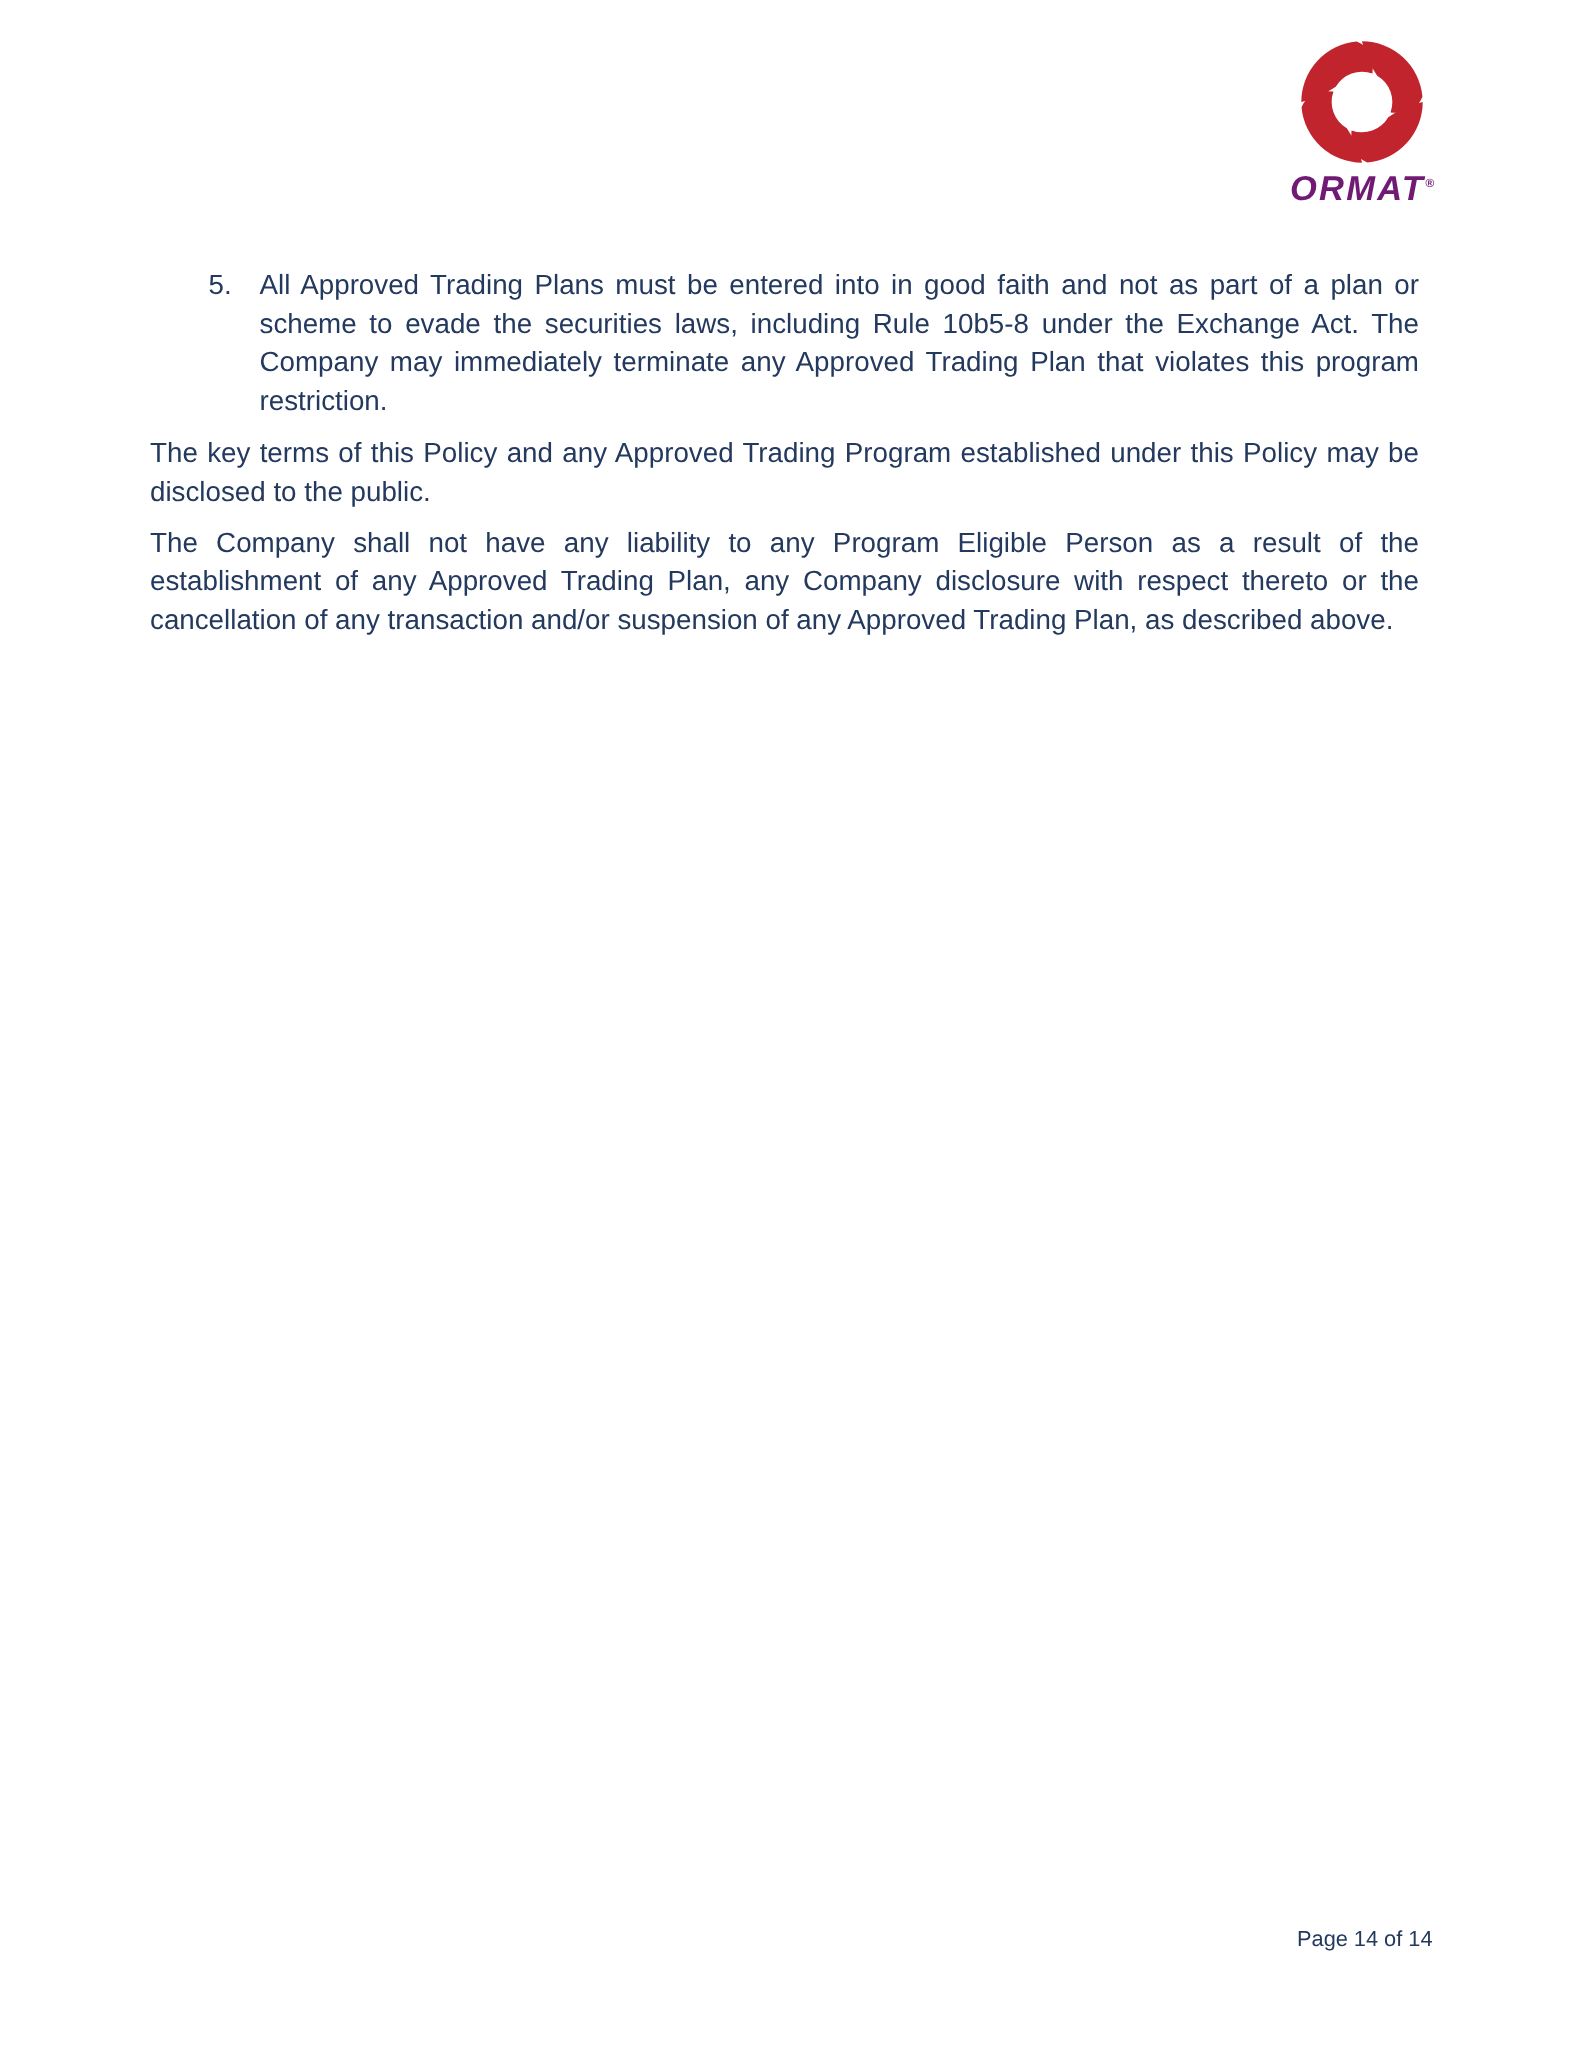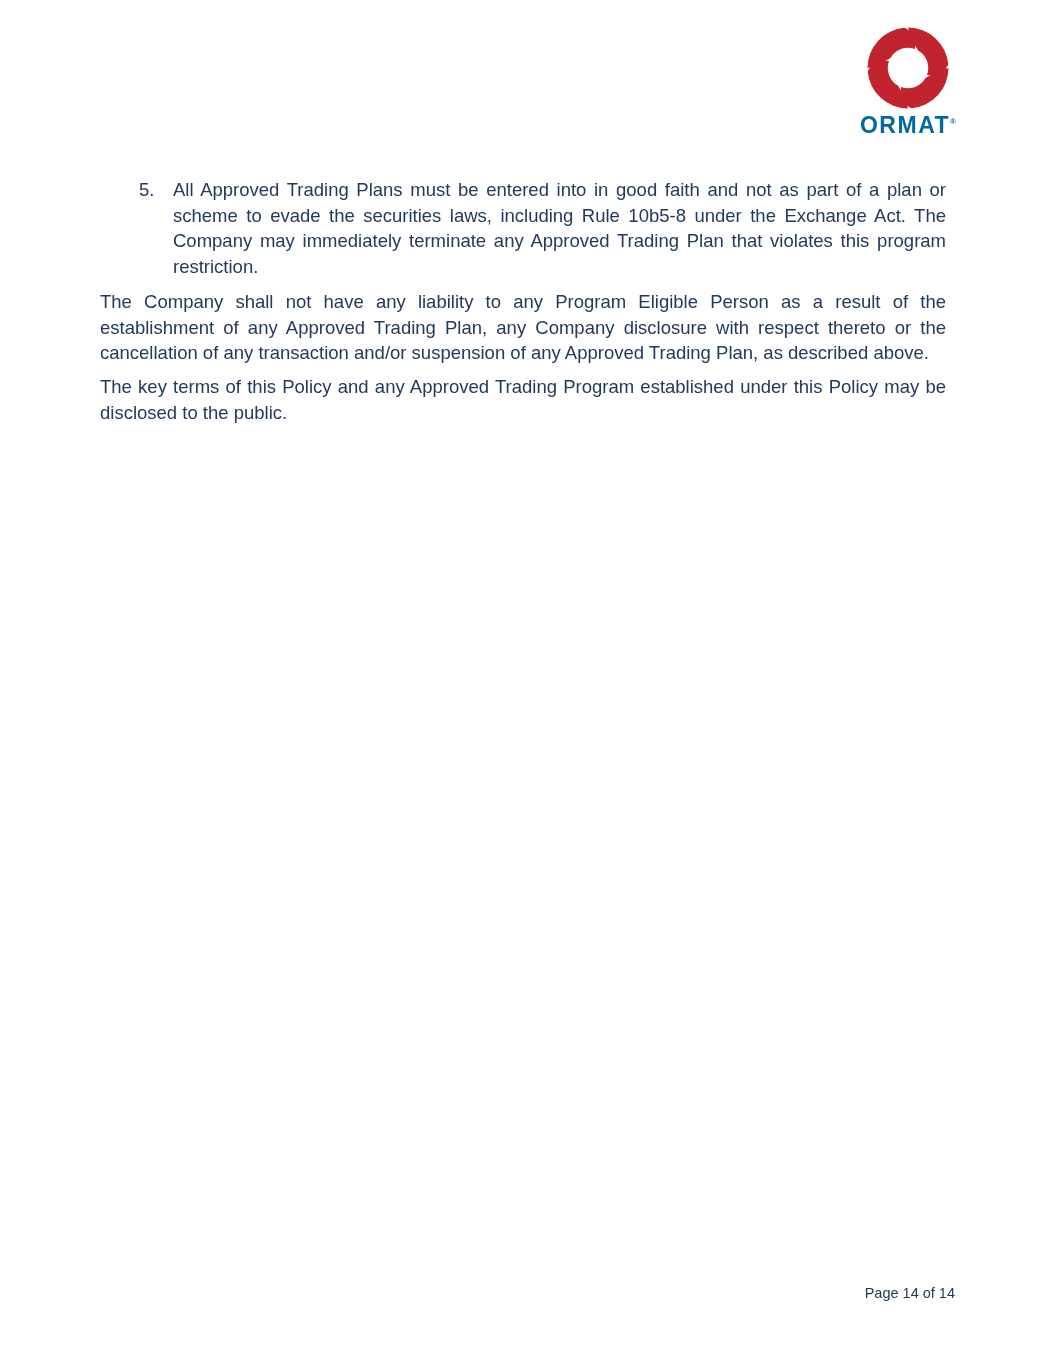--- a/index.html
+++ b/index.html
@@ -27,23 +27,24 @@
   }
   .logo-mark {
     width: 88px;
     height: 88px;
   }
   .wordmark {
     margin-top: 2px;
     font-size: 23px;
     font-weight: bold;
     letter-spacing: 1.5px;
-    color: #0369a1;
+    color: #701a75;
     line-height: 1;
     white-space: nowrap;
+    font-style: italic;
   }
   .trademark {
     font-size: 8px;
     vertical-align: super;
     letter-spacing: 0;
   }
   
   .content {
     position: absolute;
     left: 100px;
@@ -101,21 +102,21 @@
     <div class="wordmark"><span>ORMAT</span><span class="trademark">®</span></div>
   </div>
 
   <div class="content">
 
     <div class="list-item">
       <div class="item-number">5.</div>
       <div class="item-text">All Approved Trading Plans must be entered into in good faith and not as part of a plan or scheme to evade the securities laws, including Rule 10b5-8 under the Exchange Act. The Company may immediately terminate any Approved Trading Plan that violates this program  restriction.</div>
     </div>
 
+    <p class="para">The key terms of this Policy and any Approved Trading Program established under this Policy may be disclosed to the public.</p>
+
     <p class="para">The Company shall not have any liability to any Program Eligible Person as a result of the establishment of any Approved Trading Plan, any Company disclosure with respect thereto or the cancellation of any transaction and/or suspension of any Approved Trading Plan, as described above.</p>
-
-    <p class="para">The key terms of this Policy and any Approved Trading Program established under this Policy may be disclosed to the public.</p>
 
   </div>
 
   <div class="footer">Page 14 of 14</div>
 
 </div>
 
 </body></html>

